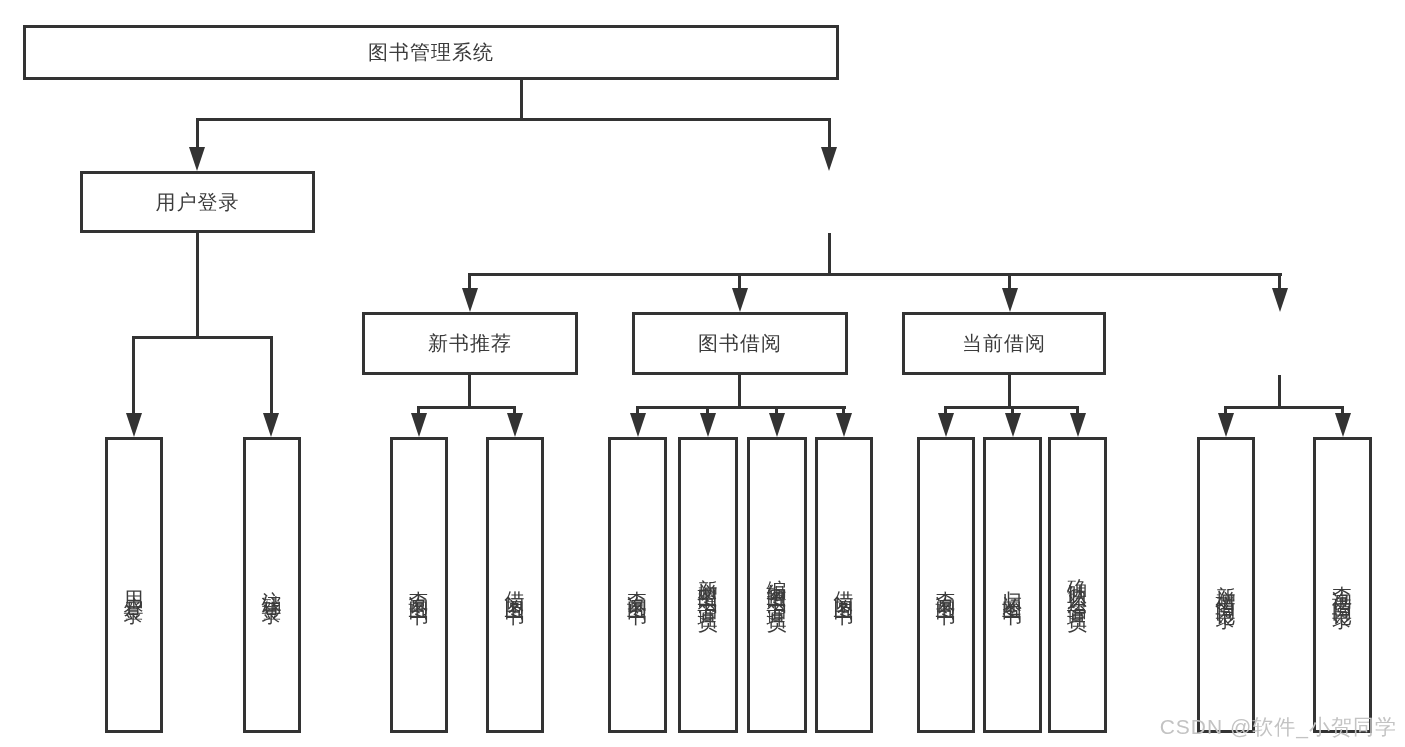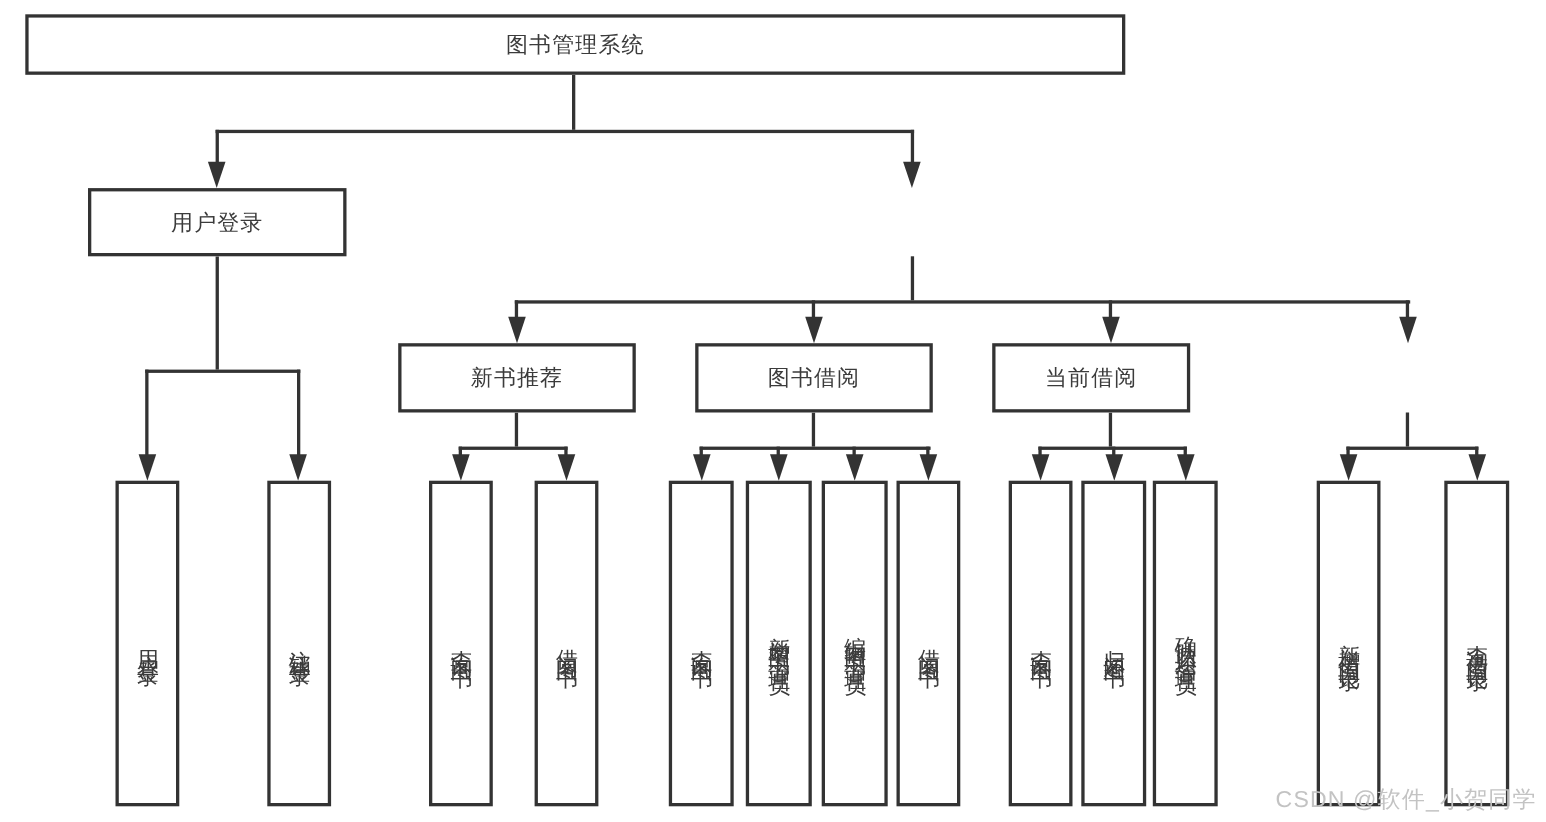--- a/index.html
+++ b/index.html
@@ -27,21 +27,21 @@
   .watermark{
     position:absolute;right:8px;top:713px;z-index:6;
     font-size:21px;color:#c3c3c3;letter-spacing:1px;white-space:nowrap;
   }
 </style>
 </head>
 <body>
 
 <div id="canvas">
 
-  <div class="box" style="left:23px;top:13px;width:1000px;height:55px">
+  <div class="box" style="left:23px;top:25px;width:816px;height:55px">
     <span class="lbl">图书管理系统</span>
   </div>
 
   <div class="vl" style="left:520px;top:68px;height:50px"></div>
   <div class="hl" style="left:196px;top:118px;width:635px"></div>
   <div class="vl" style="left:196px;top:118px;height:32px"></div>
   <div class="arr" style="left:189px;top:147px"></div>
   <div class="vl" style="left:828px;top:118px;height:32px"></div>
   <div class="arr" style="left:821px;top:147px"></div>
 
@@ -66,21 +66,21 @@
   <div class="arr" style="left:1002px;top:288px"></div>
   <div class="vl" style="left:1278px;top:273px;height:18px"></div>
   <div class="arr" style="left:1272px;top:288px"></div>
 
   <div class="box" style="left:632px;top:312px;width:216px;height:63px">
     <span class="lbl">图书借阅</span>
   </div>
   <div class="box" style="left:362px;top:312px;width:216px;height:63px">
     <span class="lbl">新书推荐</span>
   </div>
-  <div class="box" style="left:902px;top:312px;width:180px;height:63px">
+  <div class="box" style="left:902px;top:312px;width:204px;height:63px">
     <span class="lbl">当前借阅</span>
   </div>
 
   <div class="vl" style="left:468px;top:375px;height:31px"></div>
   <div class="hl" style="left:417px;top:406px;width:99px"></div>
   <div class="vl" style="left:417px;top:406px;height:10px"></div>
   <div class="arr" style="left:411px;top:413px"></div>
   <div class="vl" style="left:513px;top:406px;height:10px"></div>
   <div class="arr" style="left:507px;top:413px"></div>
 

